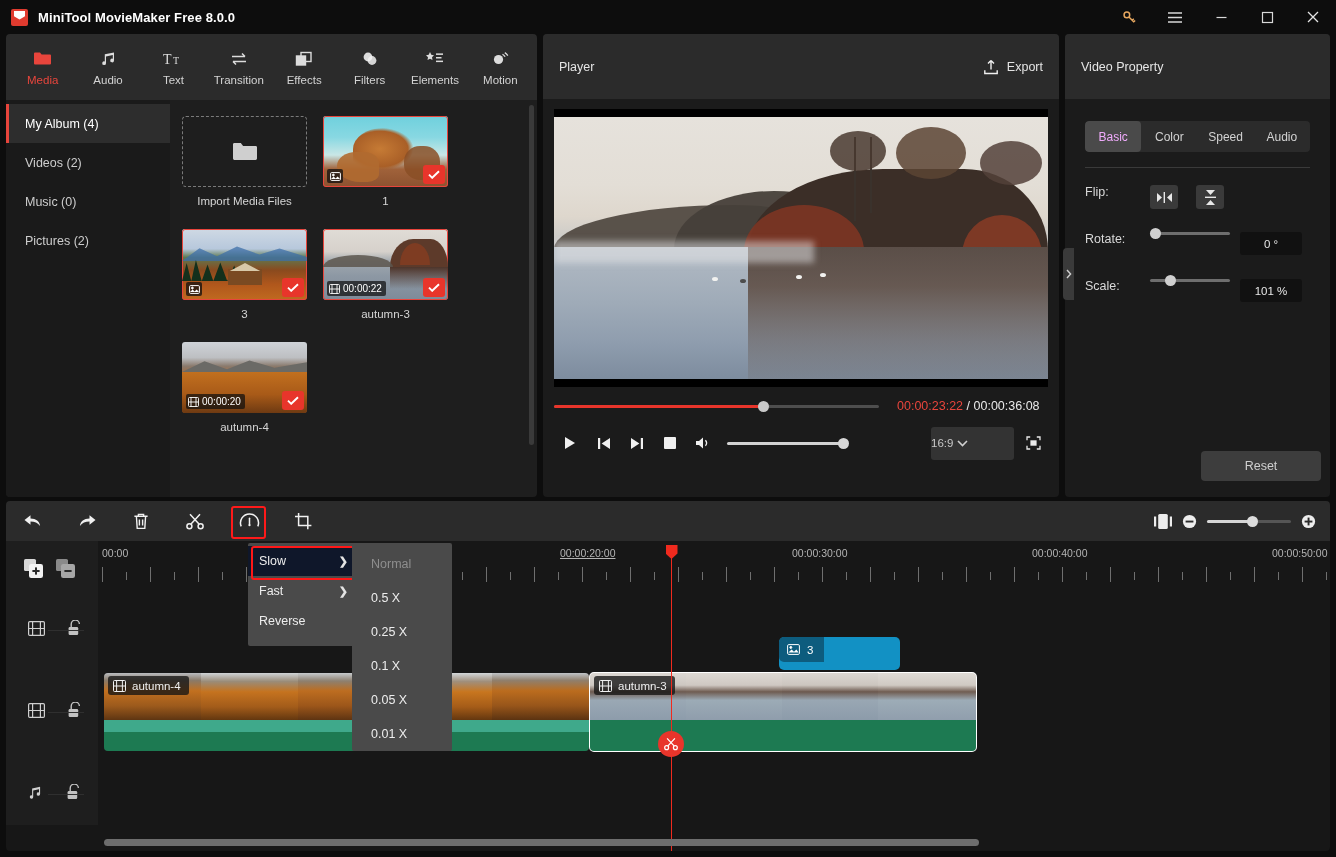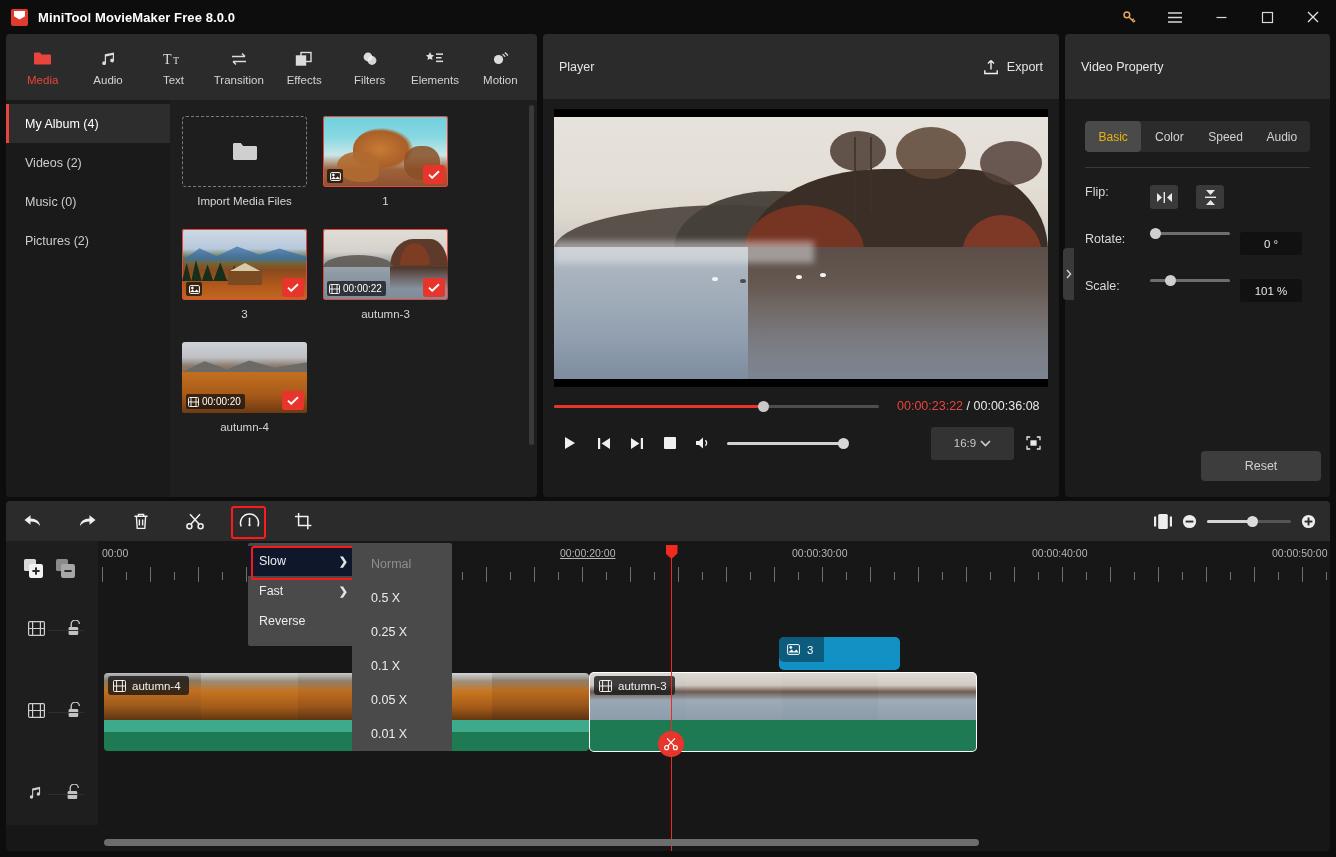--- a/index.html
+++ b/index.html
@@ -176,37 +176,37 @@
     position: absolute; left: 204px; top: -4px; width: 11px; height: 11px; border-radius: 50%; background: #c9c9c9;
   }
   .tc { margin-left: 18px; font-size: 12.5px; color: #e9e9e9; white-space: nowrap; }
   .tc .cur { color: #e8453c; }
   .ctrl-row { display: flex; align-items: center; padding: 0 11px; height: 36px; gap: 0; }
   .pbtn { width: 33px; height: 30px; display: flex; align-items: center; justify-content: center; }
   .vol-track { width: 120px; height: 3px; background: #d2d2d2; border-radius: 2px; position: relative; margin-left: 8px; }
   .vol-knob { position: absolute; right: -2px; top: -4px; width: 11px; height: 11px; border-radius: 50%; background: #d8d8d8; }
   .ratio-sel {
     margin-left: auto; width: 83px; height: 33px; background: #333; border-radius: 3px;
-    display: flex; align-items: center; justify-content: center; gap: 4px;
+    display: flex; align-items: center; justify-content: flex-start; gap: 4px;
     font-size: 11.5px; color: #c8c8c8;
   }
   .fs-btn { width: 30px; height: 26px; display: flex; align-items: center; justify-content: center; margin-left: 4px; }
 
   
   .prop-panel {
     position: absolute; left: 1065px; top: 34px; width: 265px; height: 463px;
     background: #1b1b1b; border-radius: 4px; overflow: hidden;
   }
   .prop-head { height: 65px; background: #2b2b2b; display: flex; align-items: center; padding-left: 16px; font-size: 12.5px; }
   .prop-tabs {
     margin: 22px 20px 0 20px; height: 31px; background: #2b2b2b; border-radius: 4px;
     display: flex; align-items: center; overflow: hidden;
   }
   .ptab { flex: 1; height: 31px; display: flex; align-items: center; justify-content: center; font-size: 12px; color: #d2d2d2; }
-  .ptab.active { background: #4a4a4a; color: #eab308; border-radius: 4px; }
+  .ptab.active { background: #4a4a4a; color: #f0abfc; border-radius: 4px; }
   .prop-hr { margin: 15px 20px 0 20px; height: 1px; background: #3a3a3a; }
   .prow { display: flex; align-items: flex-start; height: 30px; margin: 17px 20px 0 20px; }
   .prow-label { width: 65px; font-size: 12.5px; color: #d9d9d9; }
   .flip-btn {
     width: 28px; height: 24px; background: #3a3a3a; border-radius: 3px;
     display: flex; align-items: center; justify-content: center; margin-right: 18px;
   }
   .slider { position: relative; width: 80px; height: 3px; background: #6e6e6e; border-radius: 2px; margin-right: 10px; }
   .slider .kn { position: absolute; top: -4px; width: 11px; height: 11px; border-radius: 50%; background: #cfcfcf; }
   .numbox {

